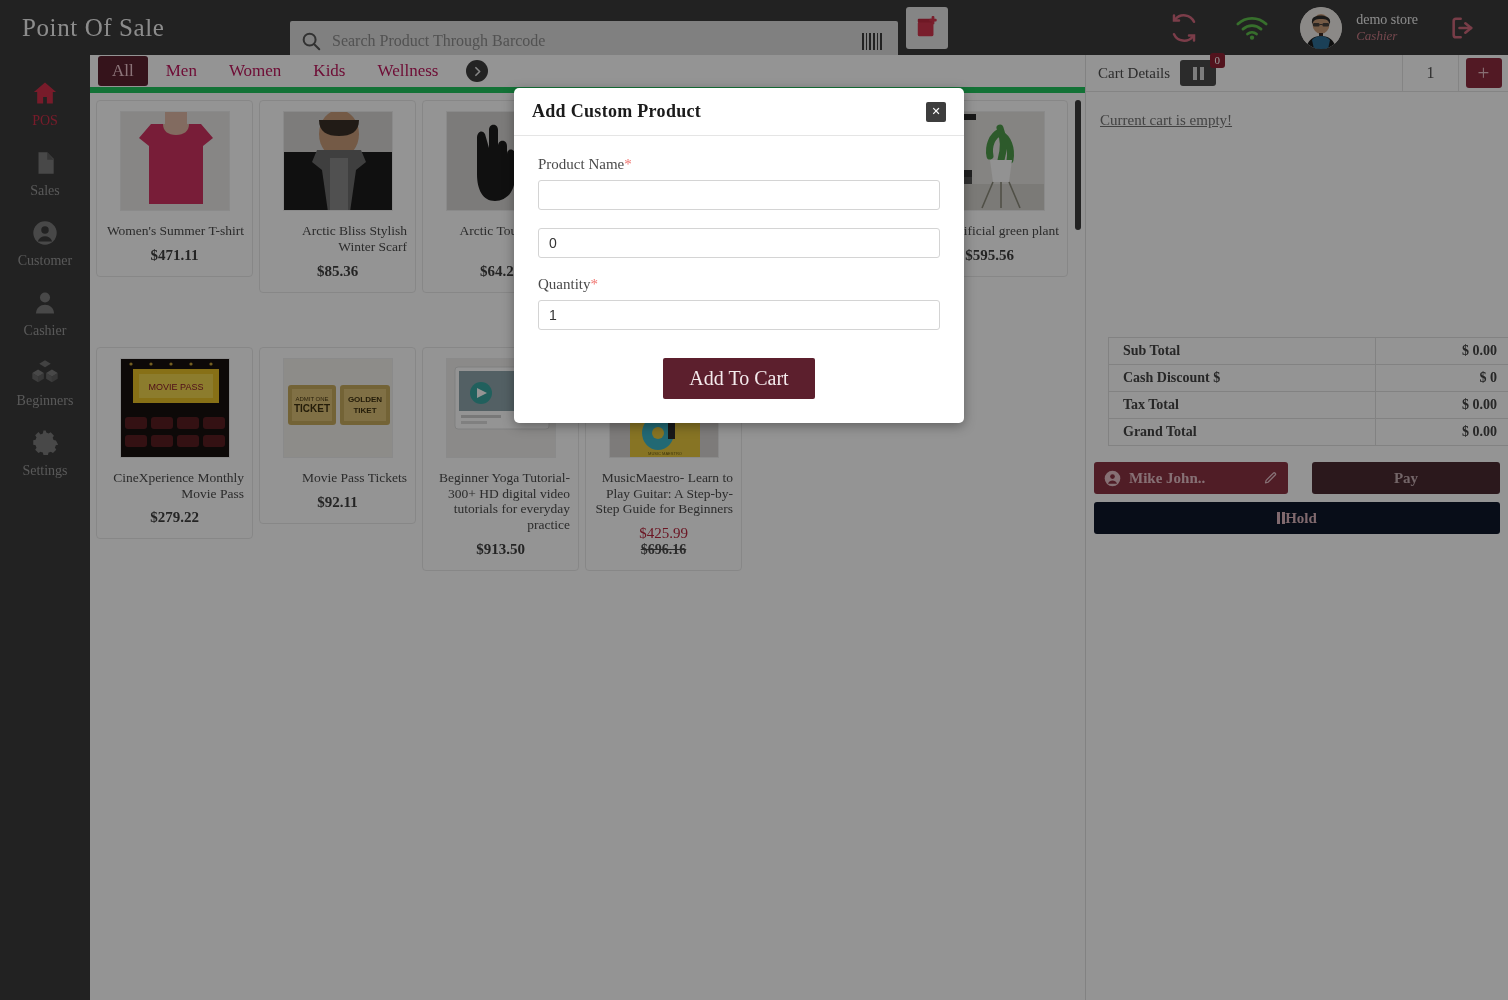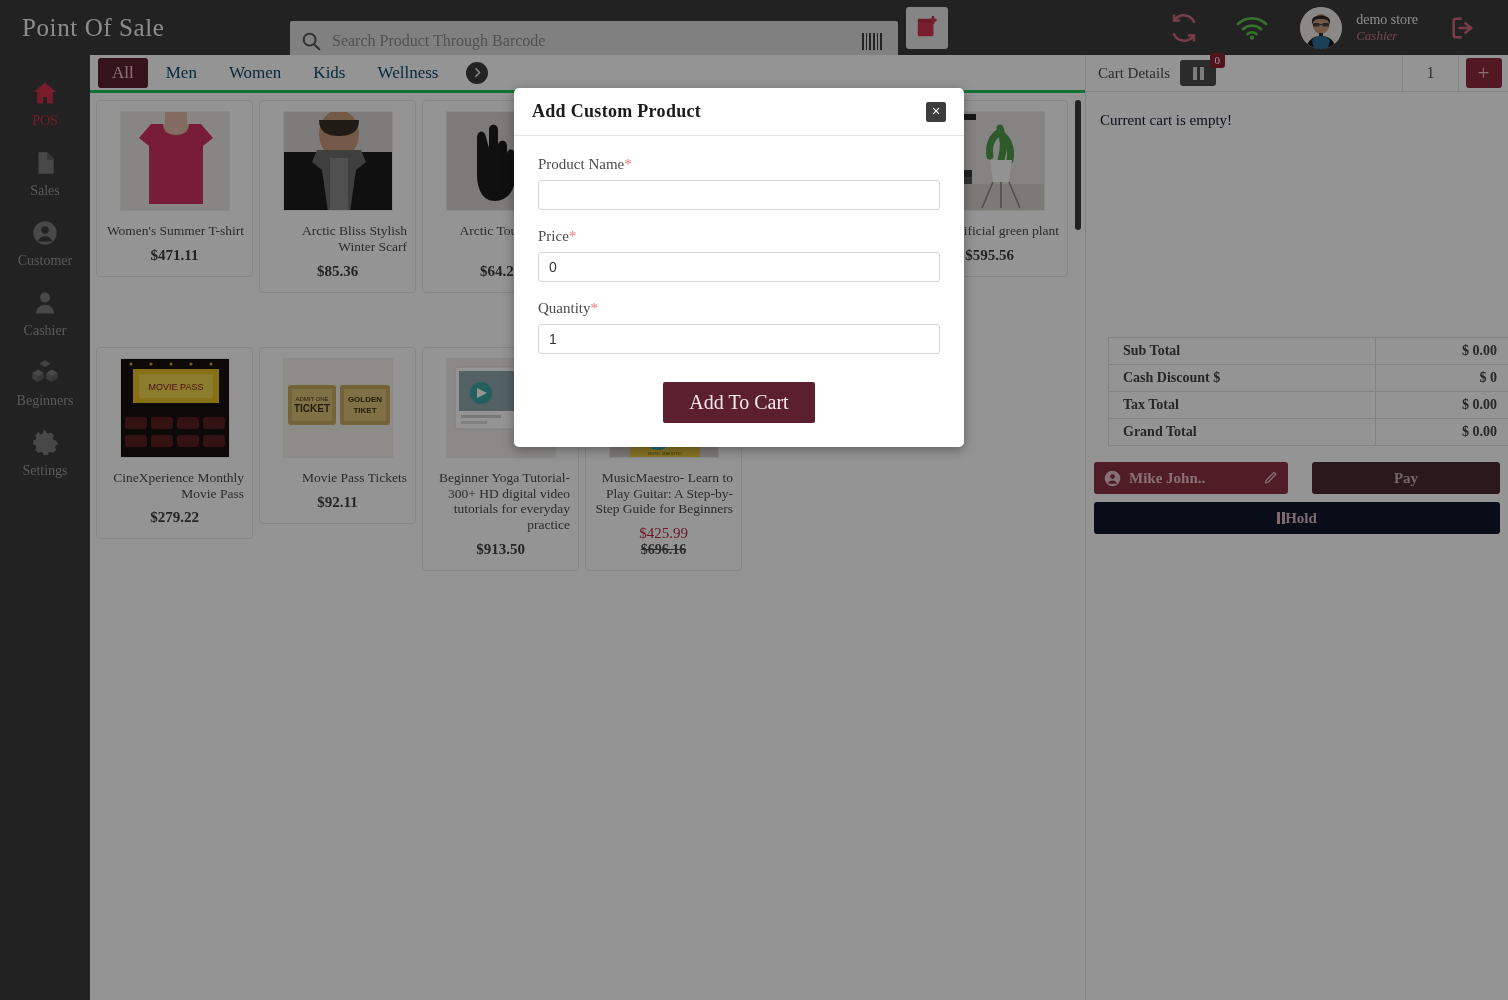--- a/index.html
+++ b/index.html
@@ -65,25 +65,25 @@
   }
   .side-item.active { color: #cf3049; }
   .side-item .slabel { font-size: 14px; }
 
   
   .workarea {
     position: absolute; top: 55px; left: 90px; width: 1418px; height: 945px;
     background: #ffffff;
   }
   .cat-bar {
-    height: 38px; border-bottom: 3px solid #22c55e; display: flex;
+    height: 38px; border-bottom: 6px solid #22c55e; display: flex;
     align-items: center; padding-left: 8px; gap: 4px; background: #fff;
   }
   .cat {
-    padding: 5px 14px; font-size: 17px; color: #0c4a6e; cursor: pointer; border-radius: 3px;
+    padding: 5px 14px; font-size: 17px; color: #be185d; cursor: pointer; border-radius: 3px;
   }
   .cat.active { background: #5c2130; color: #f0c7cf; }
   .cat-next {
     width: 22px; height: 22px; border-radius: 50%; background: #3d3d3d;
     display: flex; align-items: center; justify-content: center; margin-left: 10px; cursor: pointer;
   }
 
   
   .grid-scroll {
     position: absolute; top: 39px; left: 0; width: 994px; height: 520px;
@@ -137,21 +137,21 @@
   .ch-num { width: 55px; text-align: center; font-size: 16px; color: #555; }
   .ch-add {
     width: 50px; display: flex; align-items: center; justify-content: center;
     border-left: 1px solid #e3e3e3; height: 100%;
   }
   .ch-add .btn {
     width: 36px; height: 30px; background: #8d2c3f; border-radius: 3px; color: #eabfc7;
     display: flex; align-items: center; justify-content: center; font-size: 21px; cursor: pointer;
   }
   .cart-body { height: 245px; padding: 20px 14px; }
-  .cart-empty { color: #0f172a; font-size: 15px; }
+  .cart-empty { color: #737373; font-size: 15px; text-decoration: underline; }
 
   .totals { margin: 0 22px; border: 1px solid #e1e1e1; border-collapse: collapse; width: 404px; }
   .totals tr { border-bottom: 1px solid #e1e1e1; }
   .totals tr:last-child { border-bottom: 0; }
   .totals td { height: 27px; font-size: 14px; color: #444; font-weight: bold; }
   .totals td.lbl { padding-left: 14px; border-right: 1px solid #e1e1e1; }
   .totals td.val { text-align: right; padding-right: 14px; width: 136px; }
 
   .actionrow { display: flex; gap: 24px; margin: 16px 8px 0; }
   .cust-btn {
@@ -622,23 +622,20 @@
       <span class="modal-title">Add Custom Product</span>
       <button class="modal-close">✕</button>
     </div>
 
     <div class="modal-body">
       <div class="f-label">
         <span>Product Name</span><span class="req">*</span>
       </div>
       <input class="f-input" type="text" value="" style="">
 
-      <div class="f-label">
-        <span>Price</span><span class="req">*</span>
-      </div>
       <input class="f-input" type="text" value="0" style="">
 
       <div class="f-label">
         <span>Quantity</span><span class="req">*</span>
       </div>
       <input class="f-input" type="text" value="1" style="">
     </div>
 
     <div class="modal-foot">
       <button class="addcart-btn">Add To Cart</button>

